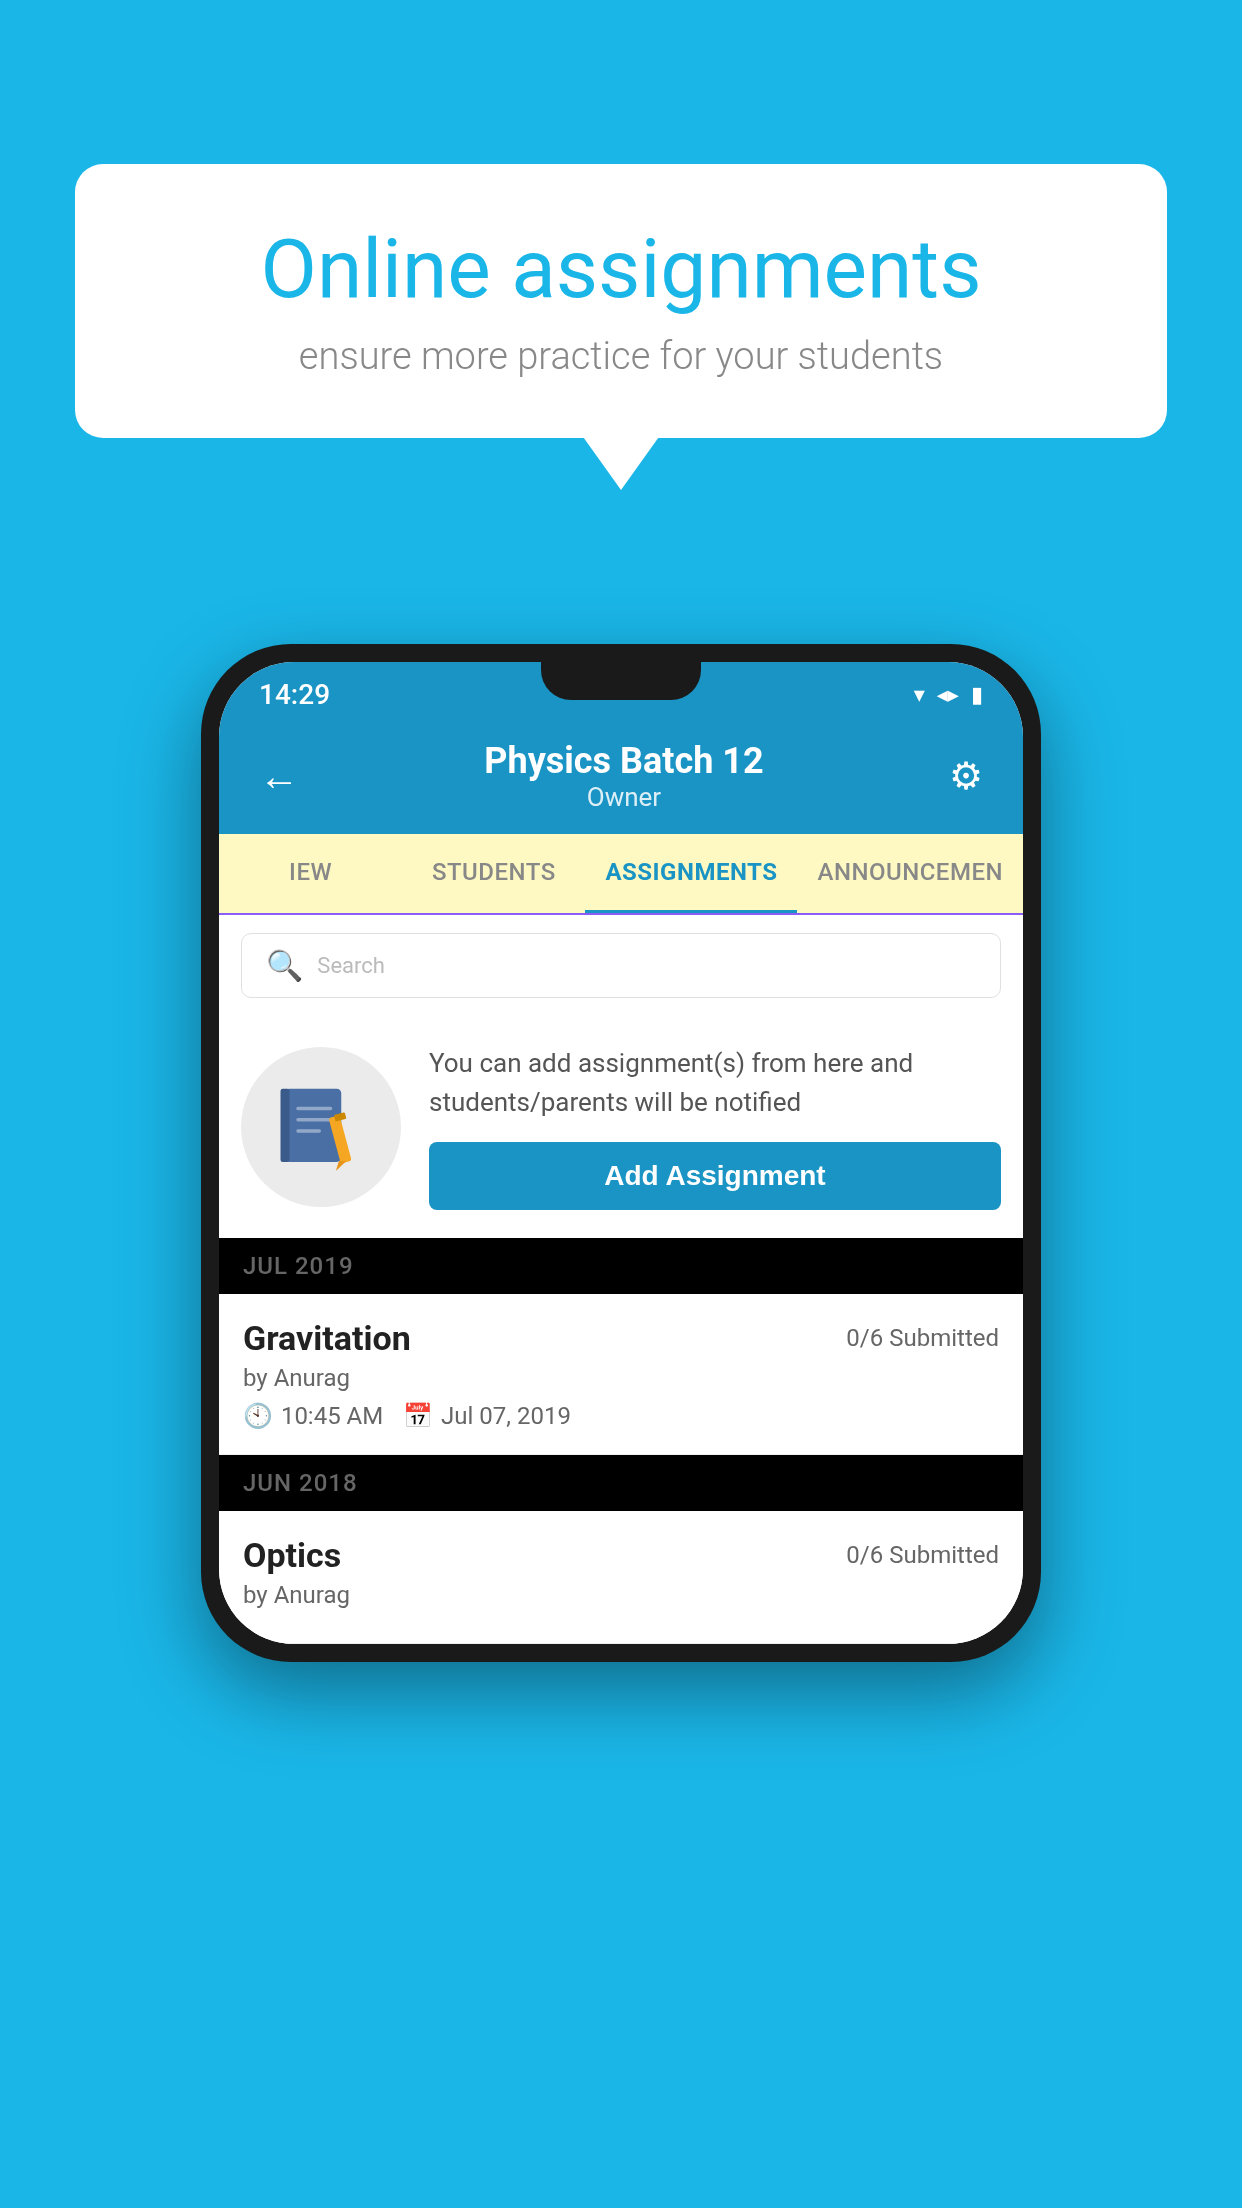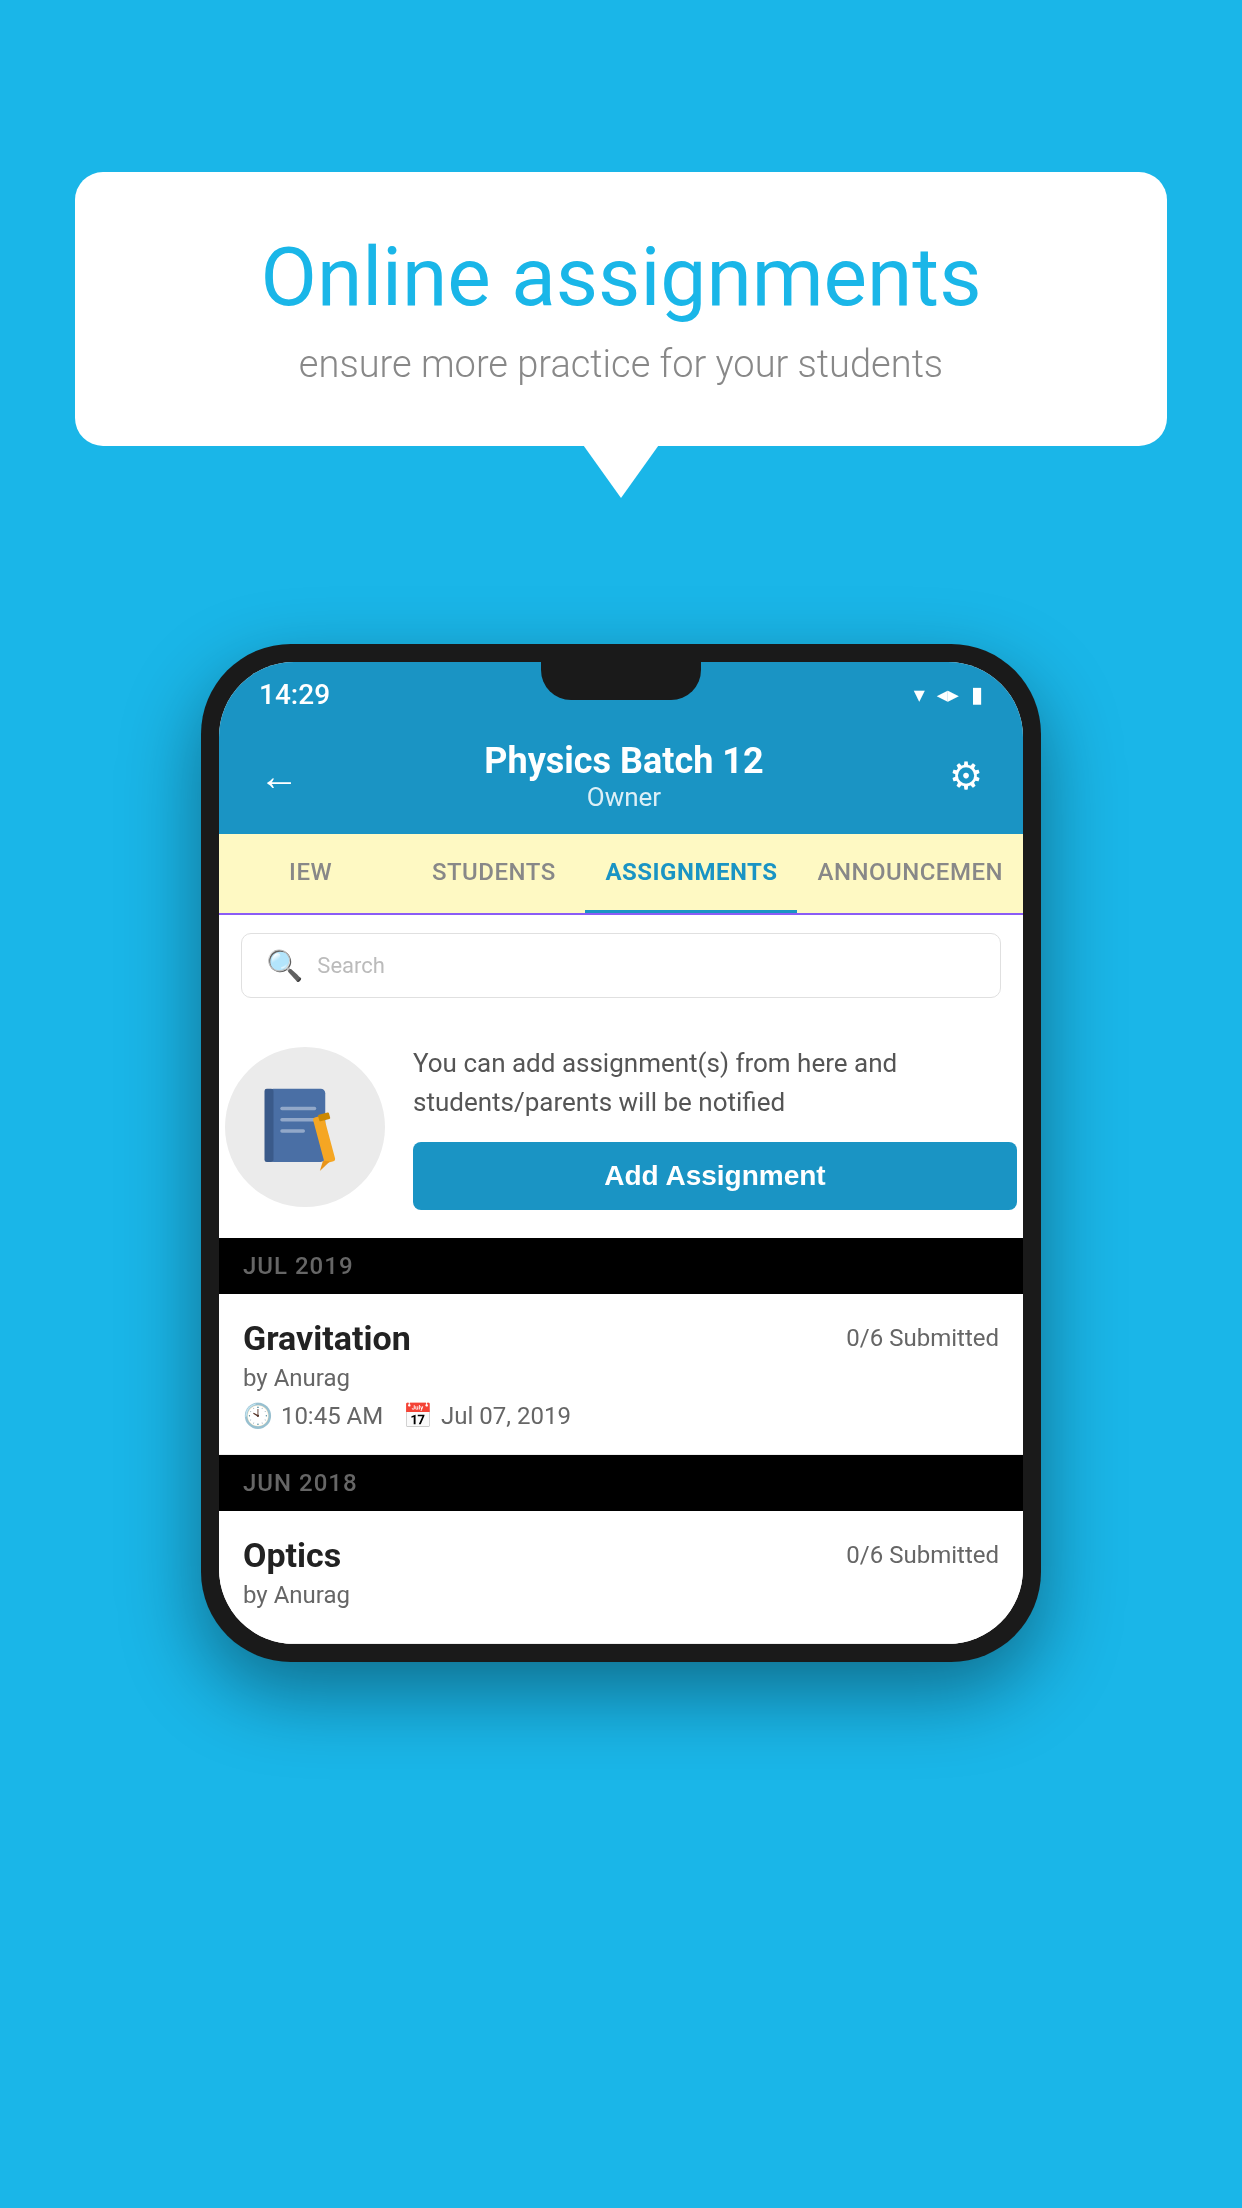--- a/index.html
+++ b/index.html
@@ -9,21 +9,21 @@
       height: 2208px;
       background-color: #1ab6e8;
       font-family: 'Roboto', Arial, sans-serif;
       overflow: hidden;
       position: relative;
     }
 
     
     .speech-bubble-area {
       position: absolute;
-      top: 172px;
+      top: 164px;
       left: 75px;
       right: 75px;
     }
 
     .speech-bubble {
       background: white;
       border-radius: 28px;
       padding: 60px 70px;
       text-align: center;
       position: relative;
@@ -207,21 +207,21 @@
     }
 
     .search-text {
       color: #bbb;
       font-size: 22px;
     }
 
     
     .info-section {
       background: white;
-      padding: 28px 6px;
+      padding: 28px 22px;
       display: flex;
       align-items: center;
       gap: 28px;
     }
 
     .notebook-icon-circle {
       width: 160px;
       height: 160px;
       border-radius: 50%;
       background: #ebebeb;

